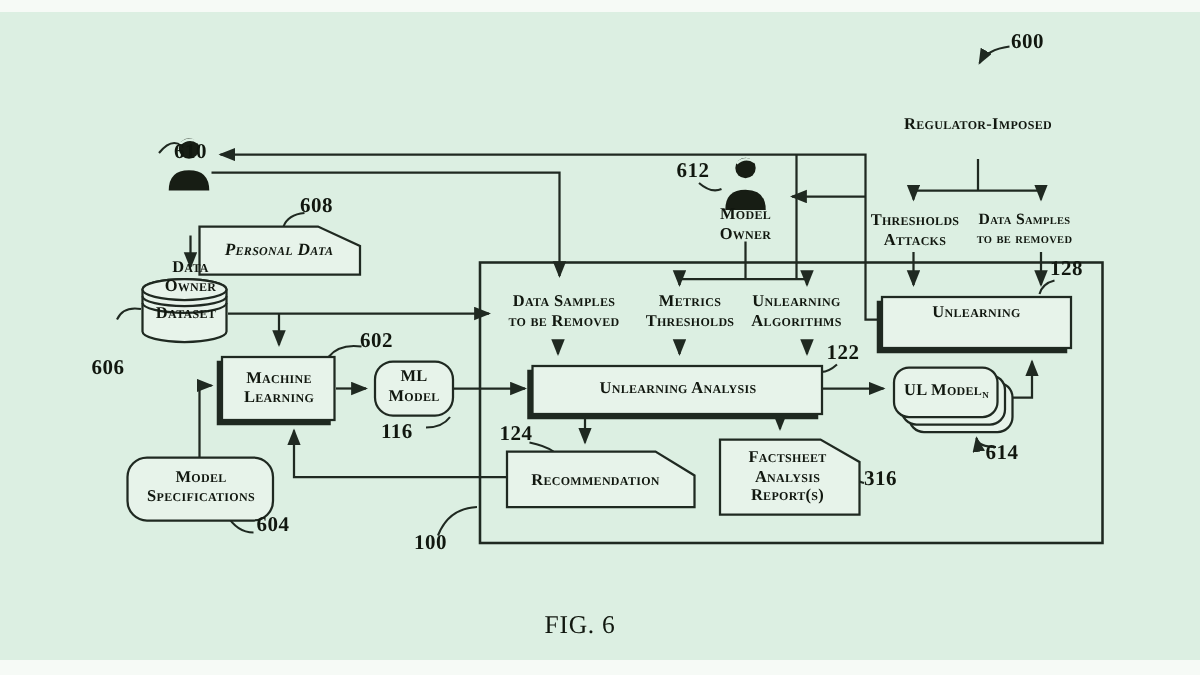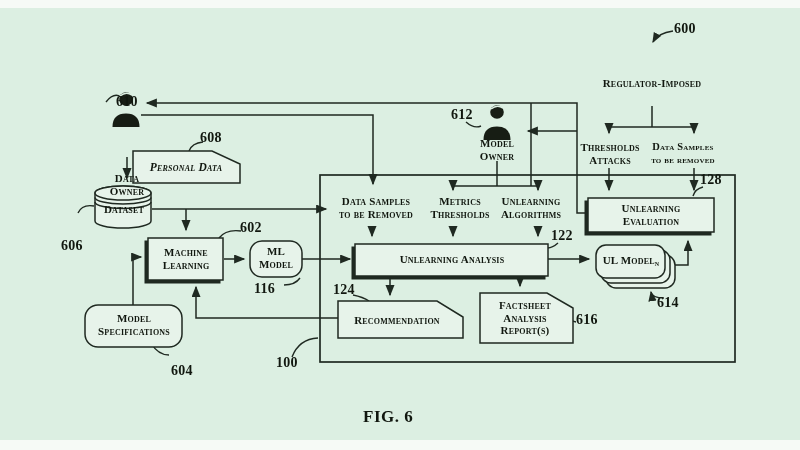--- a/index.html
+++ b/index.html
@@ -16,21 +16,21 @@
   .lbl{
     position:absolute;text-align:center;font-weight:bold;
     font-variant:small-caps;font-size:11px;line-height:12.5px;
     letter-spacing:.2px;white-space:nowrap;
   }
   .ref{
     position:absolute;font-size:14px;font-weight:600;line-height:14px;
     letter-spacing:.3px;white-space:nowrap;
   }
   .fig{
-    position:absolute;font-weight:bold;font-size:17px;letter-spacing:.5px;
+    position:absolute;font-weight:normal;font-size:17px;letter-spacing:.5px;
   }
   .sub{font-size:8px;vertical-align:-2px;font-weight:bold;}
 </style>
 </head>
 <body>
 
 <div id="stage">
   <div class="bar" id="bar-top"></div>
   <div class="bar" id="bar-bottom"></div>
 
@@ -206,34 +206,33 @@
   </div>
   <div class="lbl" style="left:360px;top:253px;width:184px;">Unlearning Analysis</div>
   <div class="lbl" style="left:342px;top:314px;width:110px;">Recommendation</div>
   <div class="lbl" style="left:484px;top:299px;width:82px;font-family:Liberation Serif, serif;">
     <div>Factsheet</div>
       <div>Analysis</div>
       <div>Report(s)</div>
   </div>
   <div class="lbl" style="left:592px;top:202px;width:118px;">
     <div>Unlearning</div>
-      <div>Evaluation</div>
   </div>
   <div class="lbl" style="left:600px;top:254px;width:62px;">
     <span>UL Model</span><span class="sub">n</span>
   </div>
   <div class="fig" style="left:363px;top:407px;">FIG. 6</div>
 
   <div class="ref" style="left:674px;top:22px;">600</div>
   <div class="ref" style="left:90px;top:95px;margin-left:26px;">610</div>
   <div class="ref" style="left:451px;top:108px;">612</div>
   <div class="ref" style="left:200px;top:131px;">608</div>
   <div class="ref" style="left:61px;top:211px;margin-top:28px;">606</div>
   <div class="ref" style="left:240px;top:221px;">602</div>
   <div class="ref" style="left:254px;top:282px;">116</div>
-  <div class="ref" style="left:171px;top:364px;">604</div>
+  <div class="ref" style="left:171px;top:344px;">604</div>
   <div class="ref" style="left:276px;top:356px;">100</div>
   <div class="ref" style="left:333px;top:283px;">124</div>
   <div class="ref" style="left:551px;top:229px;">122</div>
-  <div class="ref" style="left:576px;top:313px;">616</div>
+  <div class="ref" style="left:576px;top:313px;">316</div>
   <div class="ref" style="left:700px;top:173px;">128</div>
   <div class="ref" style="left:657px;top:296px;">614</div>
 </div>
 
 </body></html>

